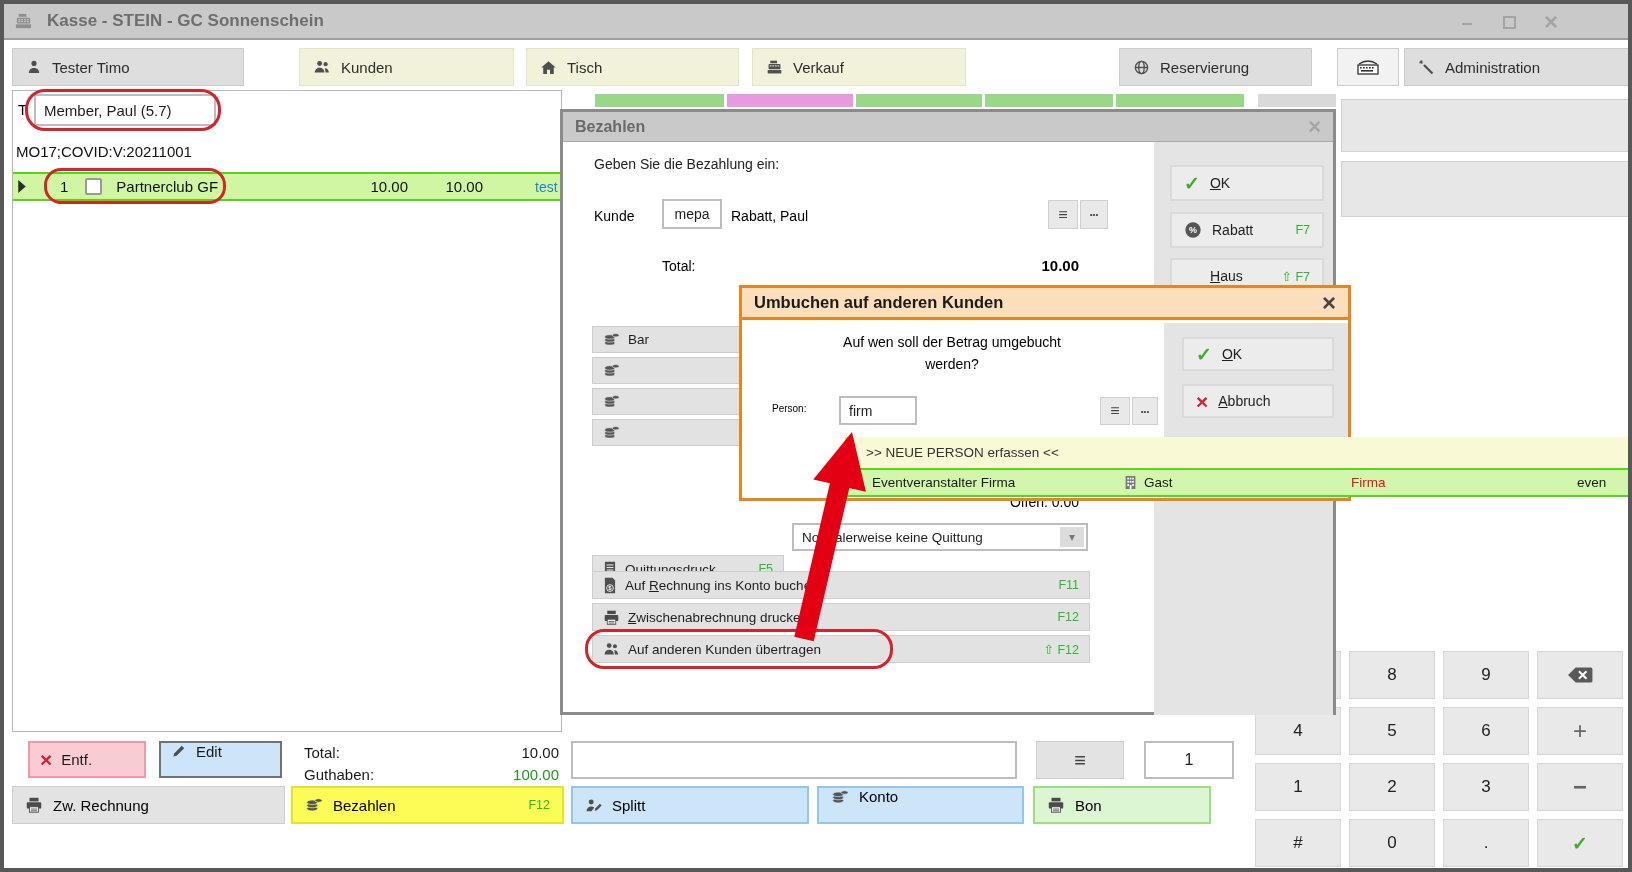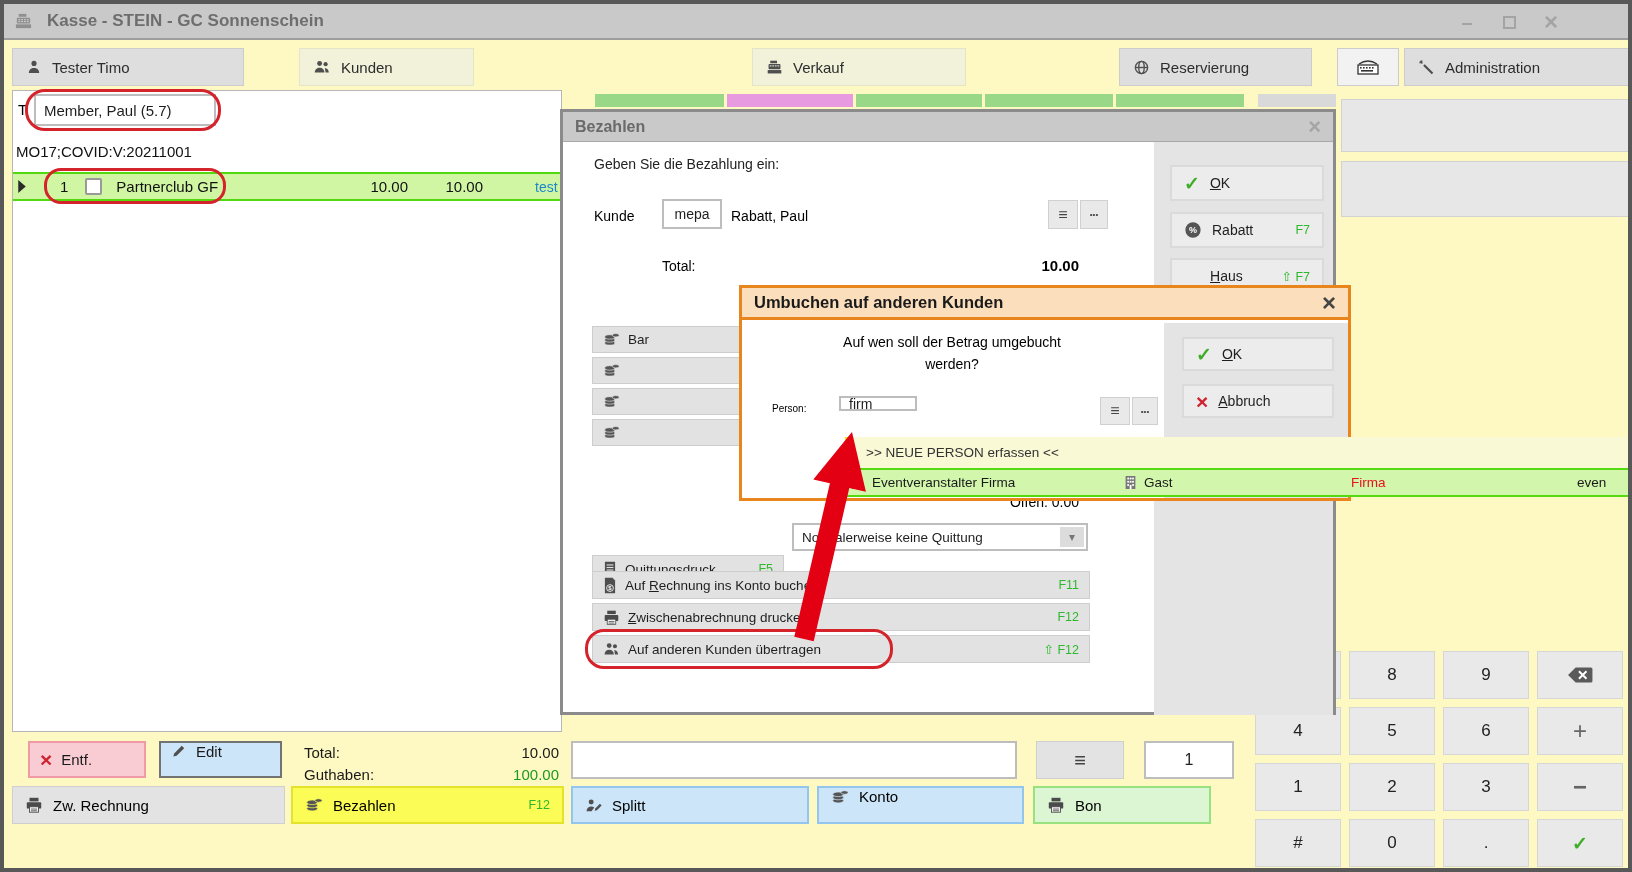--- a/index.html
+++ b/index.html
@@ -1,17 +1,17 @@
 <!DOCTYPE html>
 <html><head>
 <meta charset="utf-8">
 <style>
   * { margin:0; padding:0; box-sizing:border-box; }
   body { font-family:"Liberation Sans", sans-serif; background:#888; }
-  .screen { position:relative; width:1632px; height:872px; background:#fef9c3;
+  .screen { position:relative; width:1632px; height:872px; background:#ffffff;
             border:4px solid #585858; overflow:hidden; }
   .abs { position:absolute; }
 
   
   .titlebar { position:absolute; left:0; top:0; width:1624px; height:36px;
               background:#c9c9c9; border-bottom:2px solid #9e9e9e; display:flex; align-items:center; z-index:2;}
   .title-text { font-size:17px; font-weight:bold; color:#6e6e6e; margin-left:14px; }
   .win-controls { position:absolute; right:60px; top:4px; display:flex; gap:8px; }
   .win-btn { width:34px; height:28px; display:flex; align-items:center; justify-content:center;
              color:#a4a4a4; font-size:20px; font-weight:bold; }
@@ -99,30 +99,38 @@
 
   <div class="tbtn" style="left:8px;width:232px;">
     <span class="ic">
         <svg viewBox="0 0 20 20" width="16" height="16" fill="#4f4f4f">
           <circle cx="10" cy="5.5" r="3.2"></circle>
           <path d="M3.5 17.5c0-4 2.9-6.3 6.5-6.3s6.5 2.3 6.5 6.3z"></path>
         </svg>
       </span>
     <span>Tester Timo</span>
   </div>
-  <div class="tbtn yellow" style="left:295px;width:175px;">
+  <div class="tbtn yellow" style="left:295px;width:215px;">
     <span class="ic">
         <svg viewBox="0 0 22 20" width="18" height="16" fill="#4f4f4f">
           <circle cx="8" cy="5.5" r="3.1"></circle>
           <path d="M2 17c0-3.8 2.7-6 6-6s6 2.2 6 6z"></path>
           <circle cx="15.5" cy="6.5" r="2.6"></circle>
           <path d="M14.5 11.3c2.8.3 5 2.3 5 5.7h-4z"></path>
         </svg>
       </span>
     <span>Kunden</span>
+  </div>
+  <div class="tbtn yellow" style="left:522px;width:213px;">
+    <span class="ic">
+        <svg viewBox="0 0 20 20" width="17" height="17" fill="#4f4f4f">
+          <path d="M10 2.5 18.5 10h-2.3v7.5h-4.4v-5H8.2v5H3.8V10H1.5z"></path>
+        </svg>
+      </span>
+    <span>Tisch</span>
   </div>
   <div class="tbtn yellow" style="left:748px;width:214px;">
     <span class="ic">
         <svg viewBox="0 0 20 20" width="17" height="17" fill="#4f4f4f">
           <rect x="5" y="2" width="8" height="3"></rect>
           <rect x="3" y="6" width="14" height="6" rx="1"></rect>
           <rect x="2" y="13" width="16" height="4"></rect>
           <g fill="#f2f2da">
             <rect x="4.5" y="7.5" width="2" height="1.2"></rect>
             <rect x="7.5" y="7.5" width="2" height="1.2"></rect>
@@ -494,21 +502,21 @@
   <div class="dlg-rect" style="left:735px;top:281px;width:612px;height:216px;border:3px solid #e8851c;z-index:20;"></div>
   <div class="abs" style="left:738px;top:284px;width:606px;height:32px;background:#fbdfbd;border-bottom:3px solid #e8851c;display:flex;align-items:center;padding:0 12px;z-index:20;">
     <span class="dlg-head-text" style="font-size:16.5px;color:#1a1a1a;">Umbuchen auf anderen Kunden</span>
     <span style="margin-left:auto;color:#454545;font-size:24px;font-weight:bold;">×</span>
   </div>
   <div class="abs" style="left:1160px;top:319px;width:184px;height:175px;background:#e4e4e4;z-index:20;"></div>
 
   <span class="abs" style="left:748px;top:330px;width:400px;text-align:center;font-size:14px;z-index:21;">Auf wen soll der Betrag umgebucht</span>
   <span class="abs" style="left:748px;top:352px;width:400px;text-align:center;font-size:14px;z-index:21;">werden?</span>
   <span class="abs" style="left:768px;top:399px;font-size:10px;z-index:21;">Person:</span>
-  <div class="inp" style="left:835px;top:392px;width:78px;height:15px;font-size:14px;z-index:21;">
+  <div class="inp" style="left:835px;top:392px;width:78px;height:29px;font-size:14px;z-index:21;">
     <span>firm</span>
   </div>
   <div class="abs" style="left:1096px;top:393px;width:30px;height:28px;background:#e9e9e9;border:1px solid #d0d0d0;display:flex;align-items:center;justify-content:center;font-size:16px;color:#444;z-index:21;">
     <span>≡</span>
   </div>
   <div class="abs" style="left:1128px;top:393px;width:26px;height:28px;background:#e9e9e9;border:1px solid #d0d0d0;display:flex;align-items:center;justify-content:center;font-size:8px;color:#444;z-index:21;">
     <span>•••</span>
   </div>
   <div class="panel-btn" style="left:1178px;top:333px;width:152px;height:34px;z-index:21;">
     <span class="check">✓</span>

